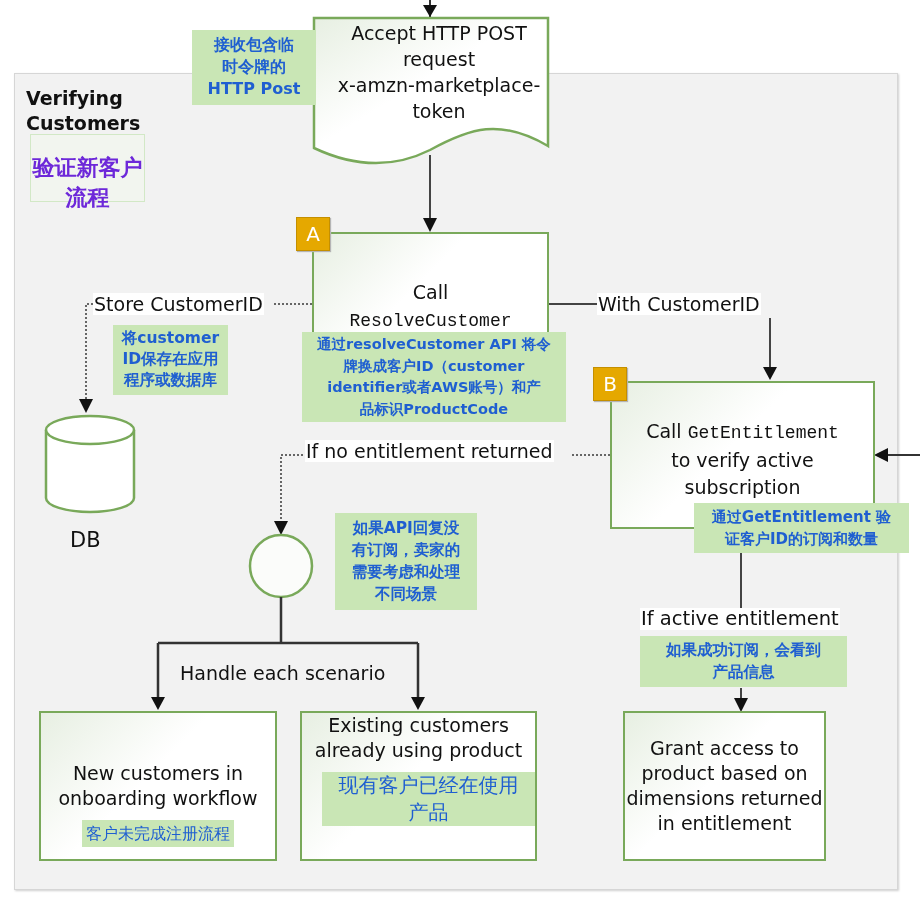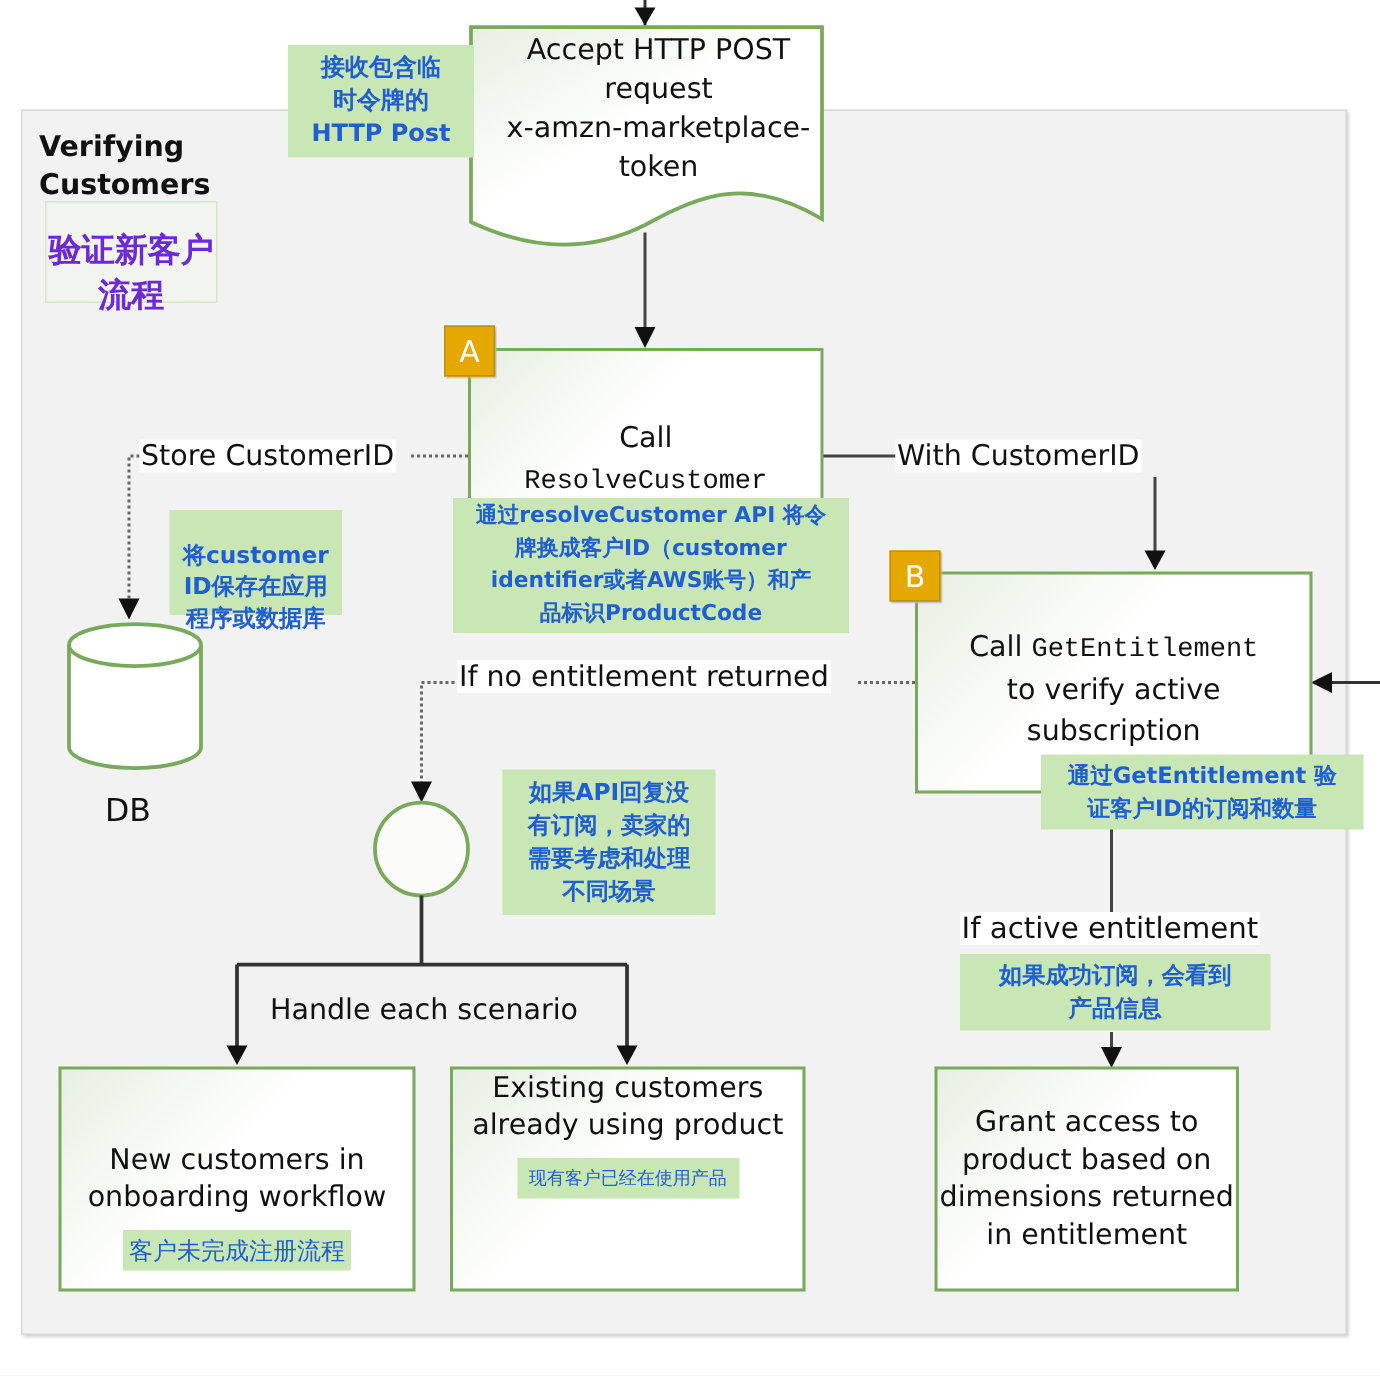--- a/index.html
+++ b/index.html
@@ -106,21 +106,21 @@
   <div>通过resolveCustomer API 将令</div>
   <div>牌换成客户ID（customer</div>
   <div>identifier或者AWS账号）和产</div>
   <div>品标识ProductCode</div>
 </div>
 
 <div class="label" style="left:93px;top:293px;">Store CustomerID</div>
 <div class="label" style="left:597px;top:293px;">With CustomerID</div>
 <div class="label" style="left:305px;top:440px;">If no entitlement returned</div>
 
-<div class="note" style="left:113px;top:340px;width:115px;height:70px;padding-top:20px;font-size:15.5px;line-height:21px;">
+<div class="note" style="left:113px;top:325px;width:115px;height:70px;padding-top:3px;font-size:15.5px;line-height:21px;">
   <div>将customer</div>
   <div>ID保存在应用</div>
   <div>程序或数据库</div>
 </div>
 <div id="db-label" class="abs">DB</div>
 
 <div class="box" style="left:610px;top:381px;width:265px;height:148px;justify-content:flex-start;padding-top:36px;">
   <div><span>Call</span> <span class="mono">GetEntitlement</span></div>
   <div style="margin-top:2px;">to verify active</div>
   <div style="margin-top:2px;">subscription</div>
@@ -147,20 +147,20 @@
 </div>
 
 <div class="box" style="left:39px;top:711px;width:238px;height:150px;justify-content:flex-start;padding-top:48px;">
   <div>New customers in</div>
   <div>onboarding workflow</div>
   <div class="note" style="position:static;margin-top:9px;padding:0 4px;font-weight:normal;font-size:16px;line-height:27px;text-align:right;">客户未完成注册流程</div>
 </div>
 <div class="box" style="left:300px;top:711px;width:237px;height:150px;justify-content:flex-start;">
   <div>Existing customers</div>
   <div>already using product</div>
-  <div class="note" style="position:static;margin-top:9px;padding:0 8px;font-weight:normal;font-size:12px;line-height:27px;">现有客户已经在使用产品</div>
+  <div class="note" style="position:static;margin-top:9px;padding:0 8px;font-weight:normal;font-size:20px;line-height:27px;margin-left:20px;">现有客户已经在使用产品</div>
 </div>
 <div class="box" style="left:623px;top:711px;width:203px;height:150px;">
   <div>Grant access to</div>
   <div>product based on</div>
   <div>dimensions returned</div>
   <div>in entitlement</div>
 </div>
 
 </body></html>

